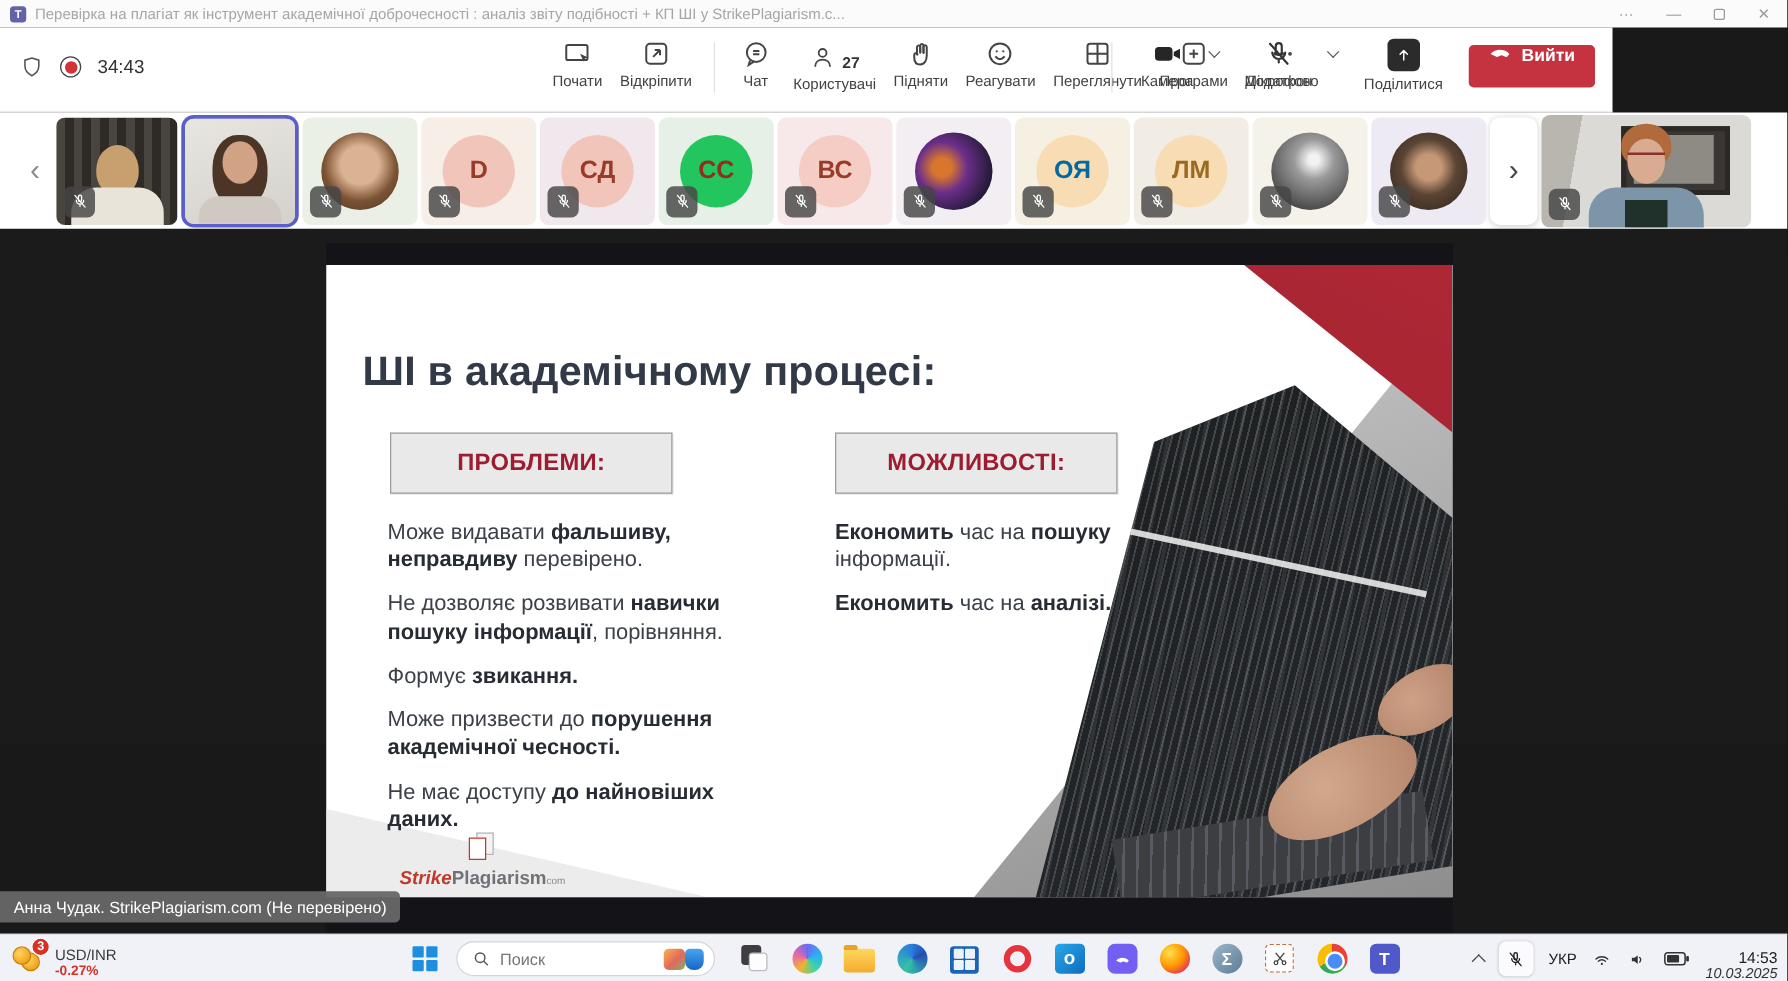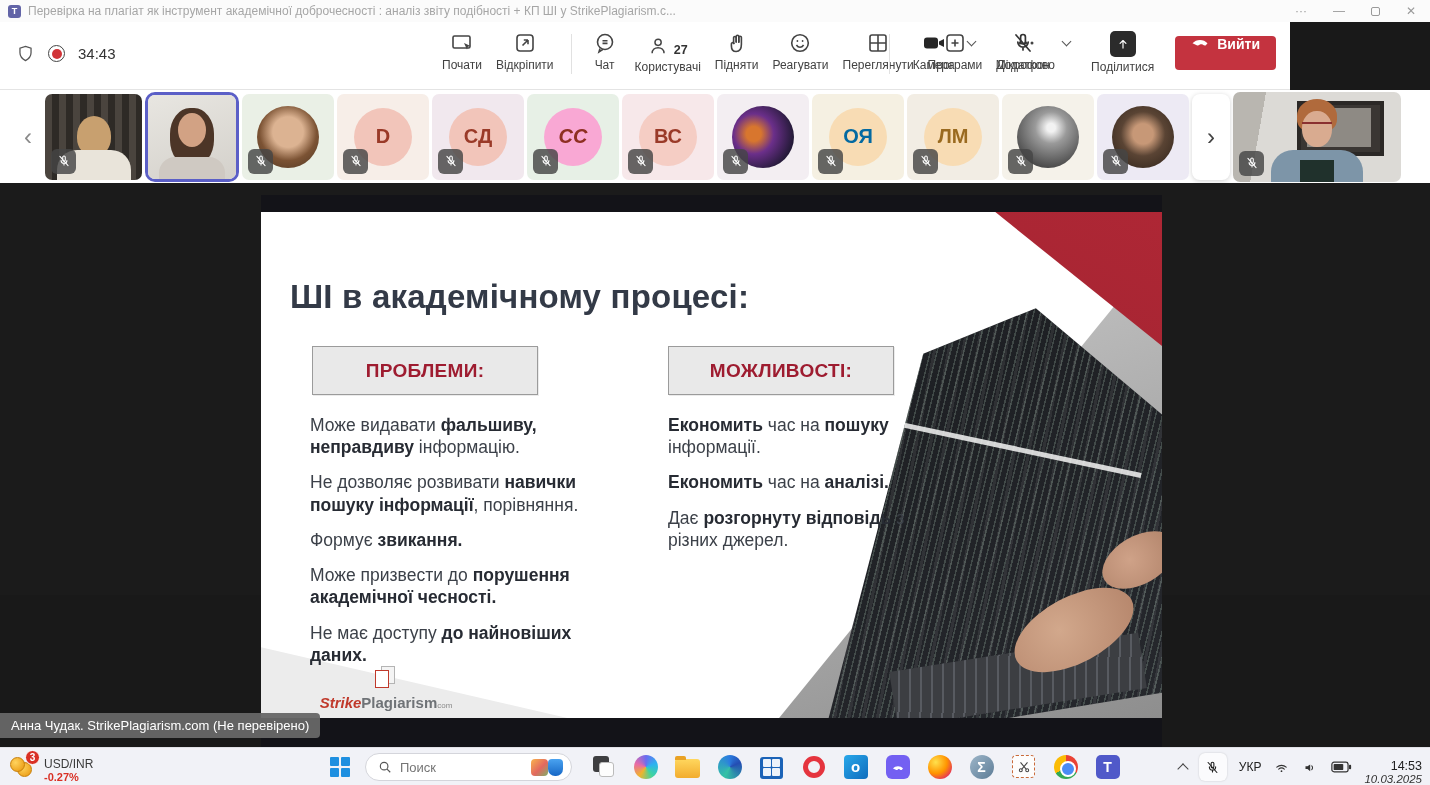--- a/index.html
+++ b/index.html
@@ -329,21 +329,21 @@
       <span class="micbadge">
           <svg width="14" height="14" viewBox="0 0 24 24" fill="none" stroke="#fff" stroke-width="1.8" stroke-linecap="round">
             <rect x="9.8" y="3.5" width="4.4" height="9" rx="2.2"></rect>
             <path d="M7 11a5 5 0 0 0 10 0M12 16v3"></path>
             <path d="M5 4l14 16"></path>
           </svg>
         </span>
     </div>
 
     <div class="ptile" style="background:#e7f0e6;">
-      <span class="pinit" style="background:#f9a8d4;color:#8e2f22;font-style:italic;">СС</span>
+      <span class="pinit" style="background:#22c55e;color:#8e2f22;">СС</span>
       <span class="micbadge">
           <svg width="14" height="14" viewBox="0 0 24 24" fill="none" stroke="#fff" stroke-width="1.8" stroke-linecap="round">
             <rect x="9.8" y="3.5" width="4.4" height="9" rx="2.2"></rect>
             <path d="M7 11a5 5 0 0 0 10 0M12 16v3"></path>
             <path d="M5 4l14 16"></path>
           </svg>
         </span>
     </div>
 
     <div class="ptile" style="background:#f7e8ea;">
@@ -454,30 +454,29 @@
         <div class="slide-title">ШІ в академічному процесі:</div>
 
         <div class="hdr-box" style="left:51px;">
           <span>ПРОБЛЕМИ:</span>
         </div>
         <div class="hdr-box" style="left:407px;">
           <span>МОЖЛИВОСТІ:</span>
         </div>
 
         <div class="sl-list" style="left:49px;width:320px;">
-            <p class="sl-item"><span>Може видавати </span><b>фальшиву, неправдиву</b><span> інформацію.</span></p>
+            <p class="sl-item"><span>Може видавати </span><b>фальшиву, неправдиву</b><span> перевірено.</span></p>
             <p class="sl-item"><span>Не дозволяє розвивати </span><b>навички пошуку інформації</b><span>, порівняння.</span></p>
             <p class="sl-item"><span>Формує </span><b>звикання.</b></p>
             <p class="sl-item"><span>Може призвести до </span><b>порушення академічної чесності.</b></p>
             <p class="sl-item"><span>Не має доступу </span><b>до найновіших даних.</b></p>
           </div>
         <div class="sl-list" style="left:407px;width:256px;">
             <p class="sl-item"><b>Економить</b><span> час на </span><b>пошуку</b><span> інформації.</span></p>
             <p class="sl-item"><b>Економить</b><span> час на </span><b>аналізі.</b></p>
-            <p class="sl-item"><span>Дає </span><b>розгорнуту відповідь</b><span> з різних джерел.</span></p>
           </div>
 
         <div class="logo">
           <div class="logo-docs">
             <span class="doc-back"></span>
               <span class="doc-front"></span>
           </div>
           <div class="logo-text">
             <span class="red">Strike</span><span class="gray">Plagiarism</span><span class="tld">com</span>
           </div>

